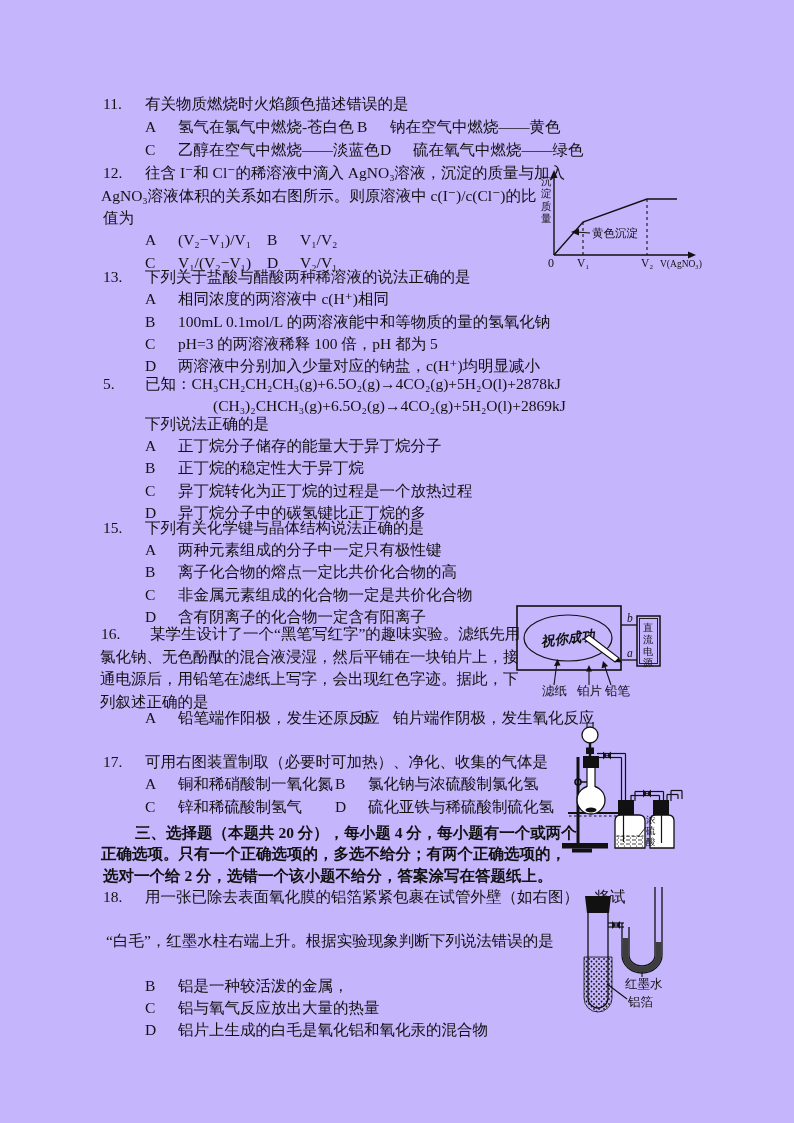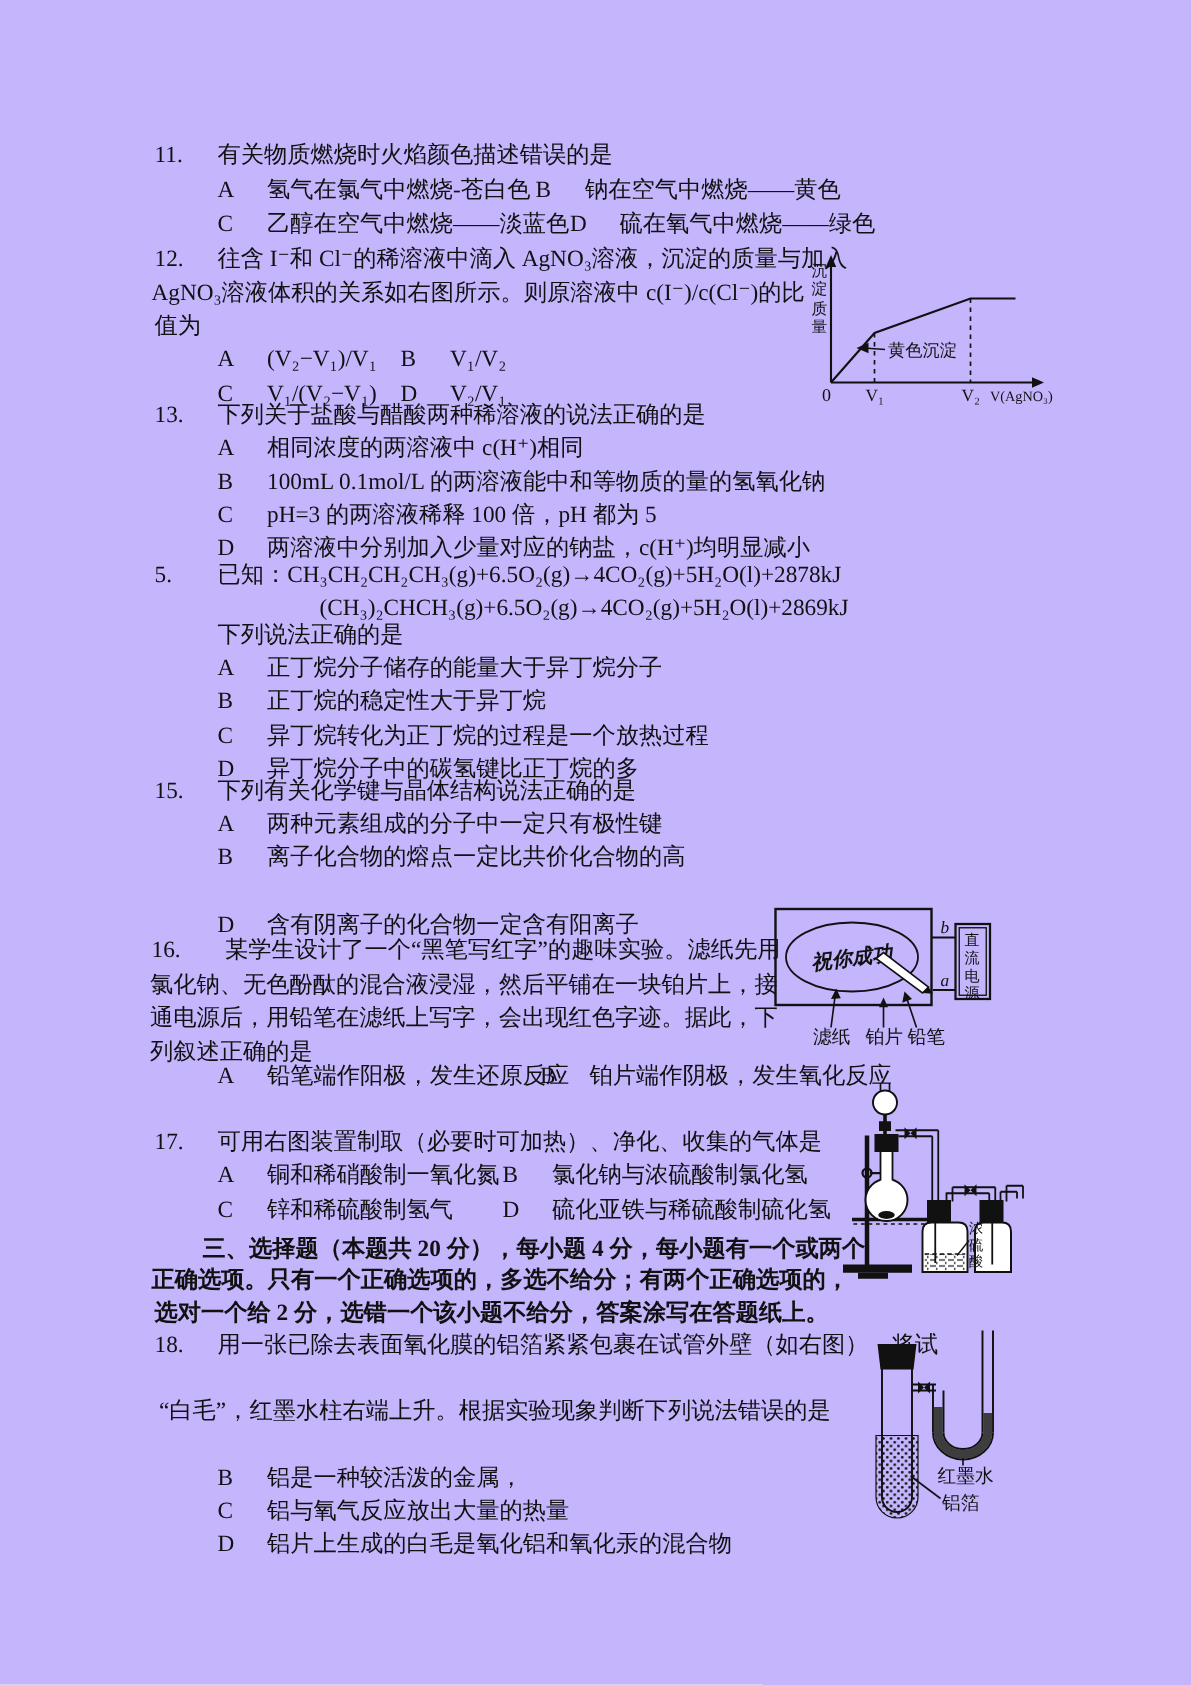--- a/index.html
+++ b/index.html
@@ -64,20 +64,21 @@
   <div class="ln" style="left:213px;top:395px"><span>(CH₃)₂CHCH₃(g)+6.5O₂(g)→4CO₂(g)+5H₂O(l)+2869kJ</span></div>
   <div class="ln" style="left:145px;top:413px"><span>下列说法正确的是</span></div>
   <div class="ln" style="left:145px;top:435px"><span class="ol">A</span><span>正丁烷分子储存的能量大于异丁烷分子</span></div>
   <div class="ln" style="left:145px;top:457px"><span class="ol">B</span><span>正丁烷的稳定性大于异丁烷</span></div>
   <div class="ln" style="left:145px;top:480px"><span class="ol">C</span><span>异丁烷转化为正丁烷的过程是一个放热过程</span></div>
   <div class="ln" style="left:145px;top:502px"><span class="ol">D</span><span>异丁烷分子中的碳氢键比正丁烷的多</span></div>
 
   <div class="ln" style="left:103px;top:517px"><span class="qnum">15.</span><span>下列有关化学键与晶体结构说法正确的是</span></div>
   <div class="ln" style="left:145px;top:539px"><span class="ol">A</span><span>两种元素组成的分子中一定只有极性键</span></div>
   <div class="ln" style="left:145px;top:561px"><span class="ol">B</span><span>离子化合物的熔点一定比共价化合物的高</span></div>
+  <div class="ln" style="left:145px;top:584px"><span class="ol">C</span><span>非金属元素组成的化合物一定是共价化合物</span></div>
   <div class="ln" style="left:145px;top:606px"><span class="ol">D</span><span>含有阴离子的化合物一定含有阳离子</span></div>
 
   <div class="ln" style="left:101px;top:623px"><span class="qnum" style="min-width:49px">16.</span><span>某学生设计了一个“黑笔写红字”的趣味实验。滤纸先用</span></div>
   <div class="ln" style="left:100px;top:646px"><span>氯化钠、无色酚酞的混合液浸湿，然后平铺在一块铂片上，接</span></div>
   <div class="ln" style="left:100px;top:668px"><span>通电源后，用铅笔在滤纸上写字，会出现红色字迹。据此，下</span></div>
   <div class="ln" style="left:100px;top:691px"><span>列叙述正确的是</span></div>
   <div class="ln" style="left:145px;top:707px"><span class="ol">A</span><span>铅笔端作阳极，发生还原反应</span><span class="abs" style="left:215px"><span class="ol">B</span><span>铂片端作阴极，发生氧化反应</span></span></div>
 
   <div class="fig" style="left:505px;top:600px;width:289px;height:98px">
     <svg width="289" height="98" viewBox="0 0 289 98">

